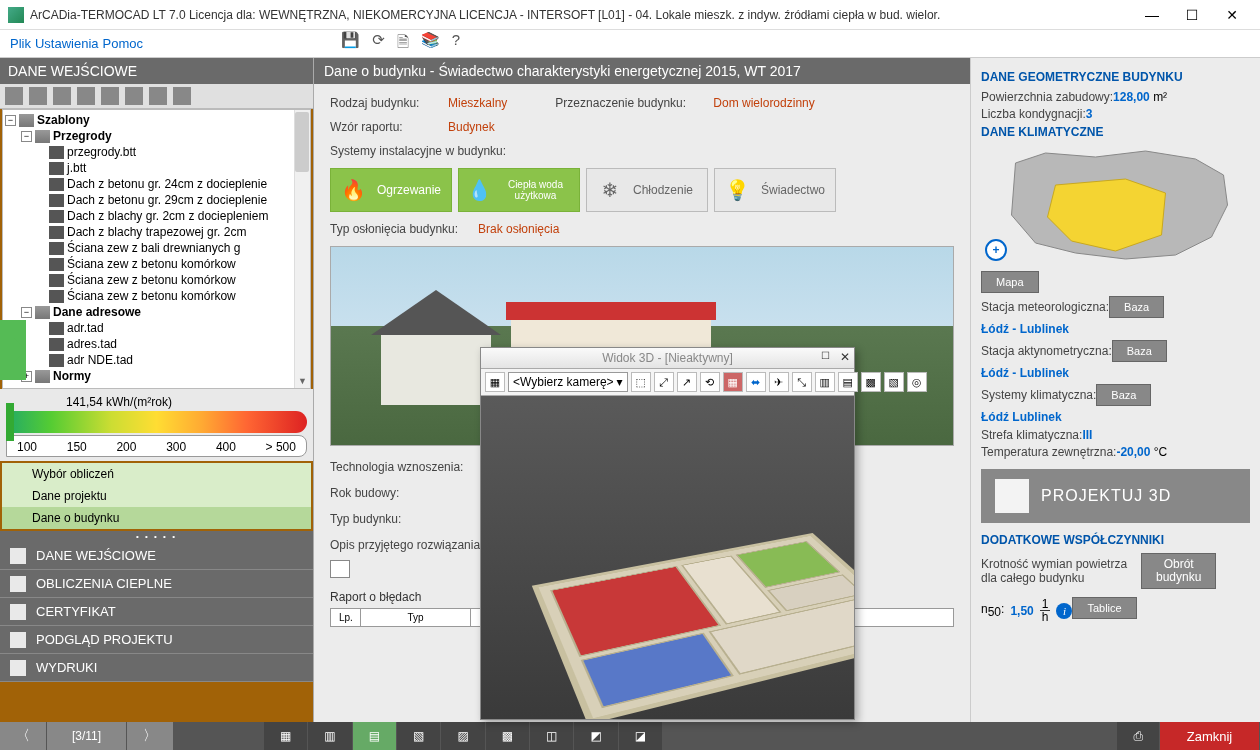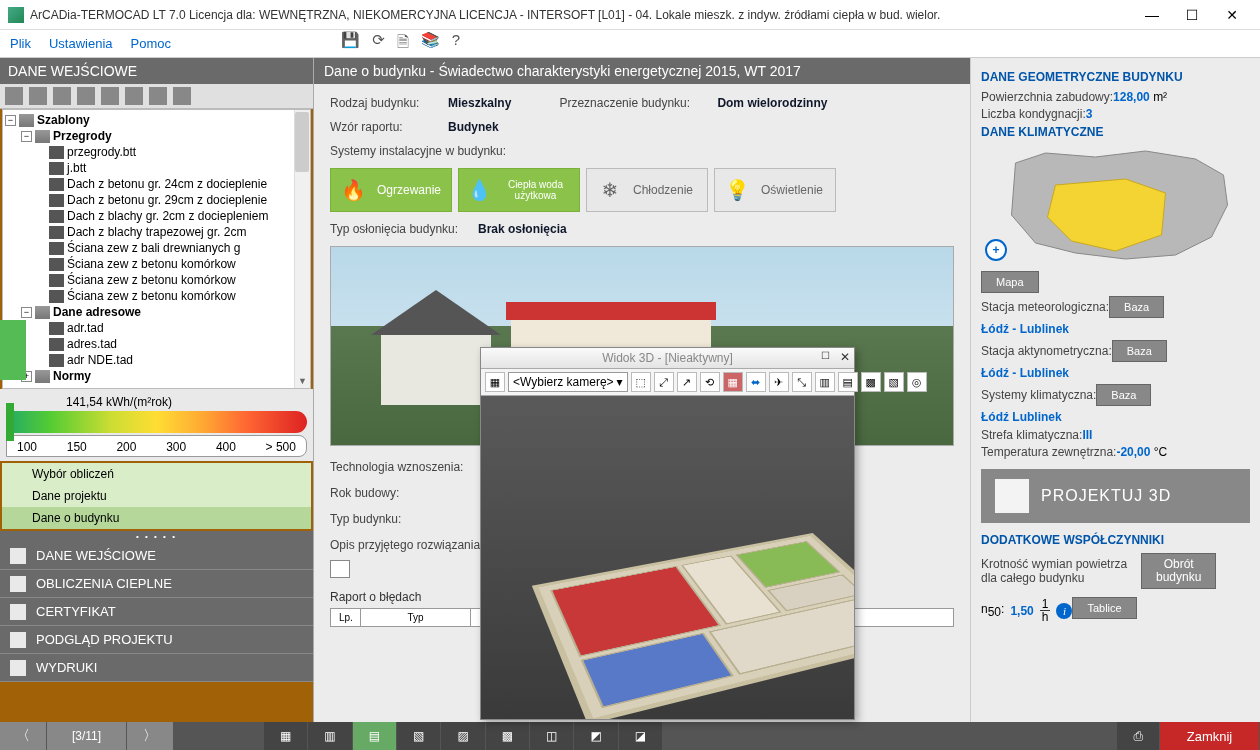--- a/index.html
+++ b/index.html
@@ -1,21 +1,21 @@
 <!DOCTYPE html>
 <html><head>
 <meta charset="utf-8">
 <style>
 *{box-sizing:border-box;margin:0;padding:0;font-family:"Segoe UI",Arial,sans-serif;font-size:12px}
 body{background:#f0f0f0;overflow:hidden;width:1260px;height:750px}
 .titlebar{height:30px;background:#fff;display:flex;align-items:center;padding:0 8px;border-bottom:1px solid #ddd}
 .titlebar .logo{width:16px;height:16px;margin-right:6px;background:linear-gradient(135deg,#4a8,#285)}
 .titlebar .title{flex:1;font-size:12px;color:#333}
 .titlebar .winbtn{width:40px;height:28px;text-align:center;line-height:28px;font-size:14px;cursor:pointer}
-.menubar{height:28px;background:#fff;display:flex;align-items:center;padding:0 10px;gap:18px;border-bottom:1px solid #ccc}
+.menubar{height:28px;background:#fff;display:flex;align-items:center;padding:0 10px;gap:4px;border-bottom:1px solid #ccc}
 .menubar span{color:#0066cc;cursor:pointer;font-size:13px}
 .menubar .ticons{margin-left:auto;display:flex;gap:12px;color:#555;padding-right:790px}
 .menubar .ticons span{color:#555;font-size:15px}
 .main{display:flex;height:calc(100% - 30px - 28px - 28px)}
 .leftcol{width:314px;display:flex;flex-direction:column;background:#a16207;border-right:1px solid #aaa}
 .panel-hdr{background:#6a6a6a;color:#fff;padding:5px 8px;font-size:14px}
 .toolbar{background:#e0e0e0;padding:3px 5px;display:flex;gap:6px;border-bottom:1px solid #bbb}
 .toolbar span{width:18px;height:18px;background:#888;display:inline-block;cursor:pointer}
 .tree{flex:0 0 280px;background:#fff;overflow-y:auto;font-size:12px;border:1px solid #bbb;margin:0 2px;position:relative}
 .tree-inner{padding:2px}
@@ -38,21 +38,21 @@
 .sel-list .active{background:#b5d89a}
 .sel-list .dim{background:#d9edc9}
 .dots{text-align:center;background:#6a6a6a;color:#fff;font-size:8px;letter-spacing:2px;padding:1px}
 .nav-sections div{background:#6a6a6a;color:#fff;padding:6px 10px 6px 36px;border-bottom:1px solid #888;cursor:pointer;font-size:13px;position:relative}
 .nav-sections div::before{content:"";position:absolute;left:10px;top:6px;width:16px;height:16px;background:#fff;opacity:.85}
 .center{flex:1;display:flex;flex-direction:column;background:#ececec;overflow:hidden;position:relative}
 .center-hdr{background:#6a6a6a;color:#fff;padding:5px 10px;font-size:14px}
 .form-area{padding:12px 16px}
 .form-row{display:flex;gap:8px;margin-bottom:10px;align-items:center}
 .form-row label{width:110px;color:#444}
-.form-row .val{color:#0f172a;font-weight:700;margin-right:40px}
+.form-row .val{color:#c2410c;font-weight:400;margin-right:40px}
 .sys-btns{display:flex;gap:6px;margin:6px 0 10px}
 .sys-btn{width:122px;height:44px;border:1px solid #bbb;background:#e8e8e8;display:flex;align-items:center;padding:0 8px;gap:8px;cursor:pointer;font-size:11px;color:#666}
 .sys-btn.on{background:#8bc34a;color:#fff;border-color:#7ab239}
 .sys-btn .icn{width:30px;height:30px;display:flex;align-items:center;justify-content:center;font-size:20px}
 .house-img{height:200px;background:linear-gradient(#b8d8e8 0%,#c8e0ee 40%,#5a7850 40%,#4a6840 100%);margin:6px 0;position:relative;border:1px solid #aaa;overflow:hidden}
 .house-img .house1{position:absolute;left:50px;bottom:40px;width:110px;height:70px;background:#e8e8e0}
 .house-img .roof1{position:absolute;left:40px;bottom:110px;width:0;height:0;border:65px solid transparent;border-bottom:45px solid #555;border-top:none}
 .house-img .house2{position:absolute;left:180px;bottom:40px;width:200px;height:85px;background:#f0e8d8}
 .house-img .roof2{position:absolute;left:175px;bottom:125px;width:210px;height:18px;background:#c33}
 .meta-rows{margin-top:8px}
@@ -276,21 +276,21 @@
         <div class="sys-btn on">
             <span class="icn">💧</span>
             <span class="multiline">Ciepła woda użytkowa</span>
           </div>
         <div class="sys-btn">
             <span class="icn">❄</span>
             <span>Chłodzenie</span>
           </div>
         <div class="sys-btn">
             <span class="icn">💡</span>
-            <span>Oświetlenie</span>
+            <span>Świadectwo</span>
           </div>
       </div>
       <div class="form-row">
         <label style="width:140px">Typ osłonięcia budynku:</label>
         <span class="val">Brak osłonięcia</span>
       </div>
       <div class="house-img">
         <div class="roof1"></div>
           <div class="house1"></div>
         <div class="roof2"></div>

